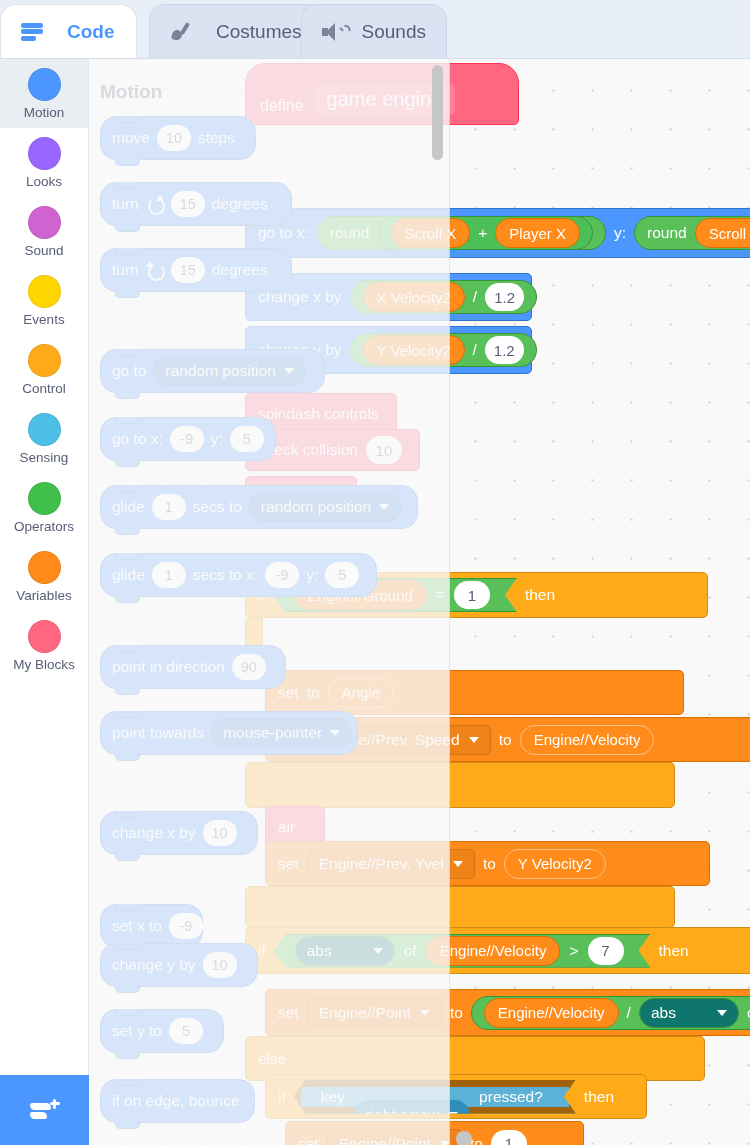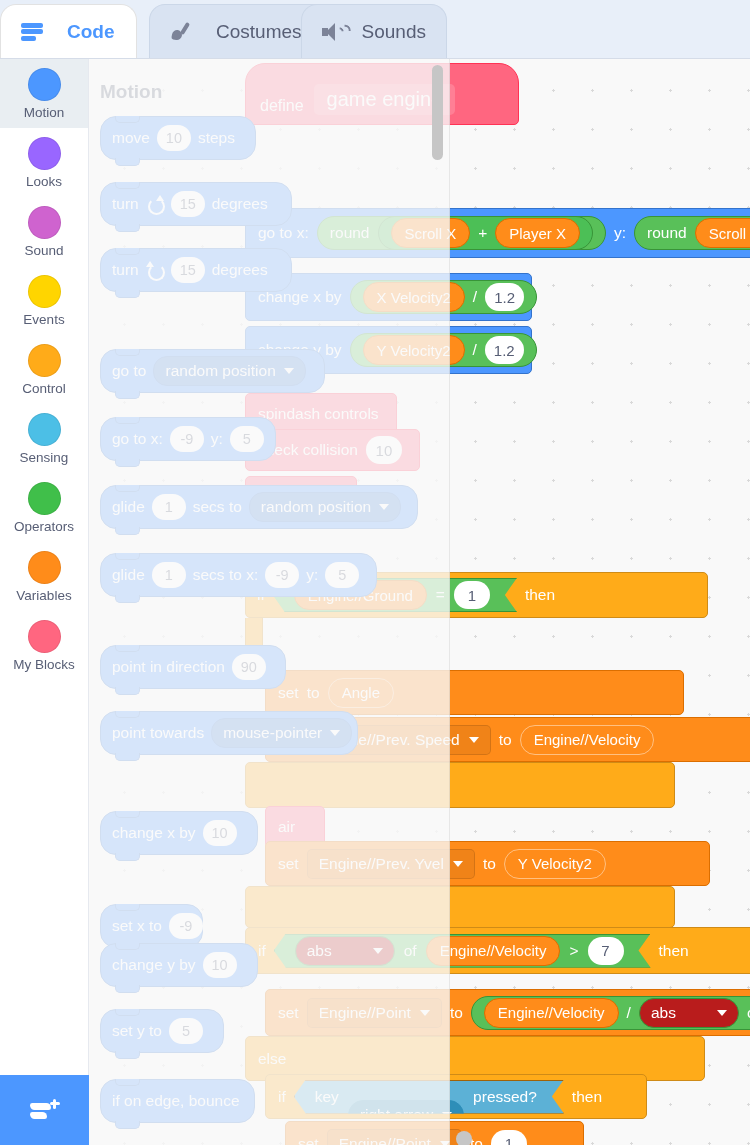--- a/index.html
+++ b/index.html
@@ -194,39 +194,39 @@
     font-size:15.5px; color:#fff;
   }
   .op-bool{
     background:#59C059; border:1px solid #389438;
     height:34px; display:flex; align-items:center; gap:9px; padding:0 16px;
     font-size:15.5px; color:#fff;
     clip-path:polygon(12px 0,100% 0,calc(100% - 12px) 50%,100% 100%,12px 100%,0 50%);
     padding-left:20px; padding-right:26px;
   }
   .sense-bool{
-    background:#5CB1D6; border:1px solid #a16207;
+    background:#5CB1D6; border:7px solid #a16207;
     height:34px; display:flex; align-items:center; gap:9px;
     font-size:15.5px; color:#fff;
     clip-path:polygon(12px 0,100% 0,calc(100% - 12px) 50%,100% 100%,12px 100%,0 50%);
     padding-left:20px; padding-right:26px;
   }
   .vpill{
     background:#FF8C1A; border:1px solid #DB6E00; border-radius:18px;
     height:30px; display:flex; align-items:center; padding:0 13px;
     font-size:15px; color:#fff;
   }
   .vpill.hollow{ background:transparent; border:1px solid rgba(255,255,255,.45); }
   .wdrop{
     background:rgba(0,0,0,.06); border:1px solid rgba(0,0,0,.12);
     border-radius:5px; height:30px; display:flex; align-items:center;
     gap:9px; padding:0 11px; font-size:15.5px; color:#fff;
   }
   .wdrop.sense{ background:#2E8EB8; border-color:#2E8EB8; border-radius:16px;margin-top:37px; }
-  .wdrop.op{ background:#b91c1c; border-color:#389438; border-radius:16px;gap:41px; }
+  .wdrop.op{ background:#0f766e; border-color:#389438; border-radius:16px;gap:41px; }
   .wnum{
     background:#fff; color:#575E75; border-radius:16px;
     min-width:36px; height:28px; display:flex; align-items:center;
     justify-content:center; padding:0 9px; font-size:15px;
   }
 
   
   .hat{
     position:absolute; background:#FF6680; border:1px solid #FF3355;
     border-radius:20px 20px 5px 5px;

